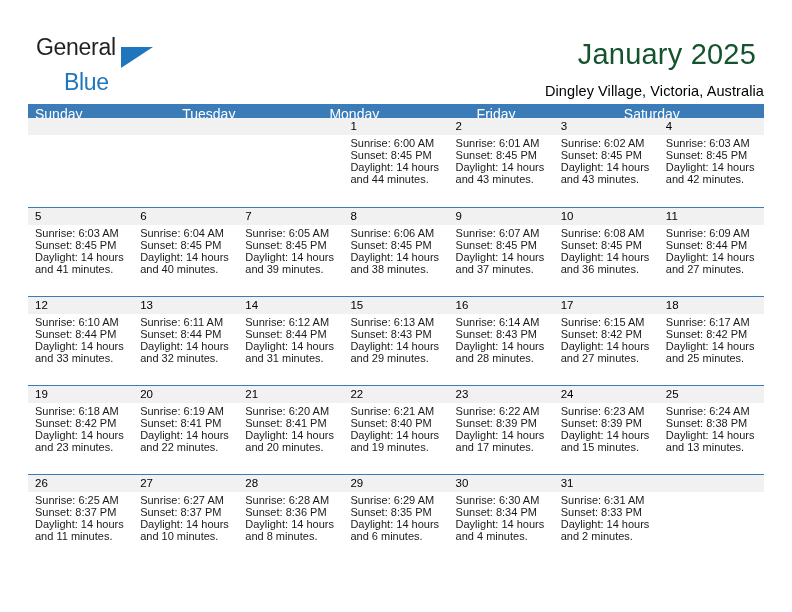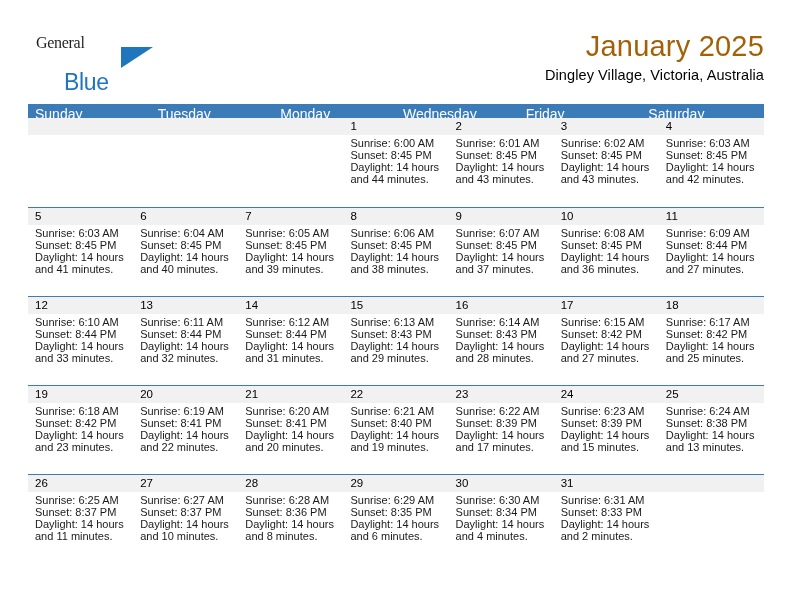--- a/index.html
+++ b/index.html
@@ -33,24 +33,24 @@
     position: absolute;
     left: 0;
     top: 4px;
     width: 230px;
     height: 56px;
   }
   .brand-general {
     position: absolute;
     left: 8px;
     top: 2px;
-    font-size: 16px;
+    font-size: 23px;
     letter-spacing: -0.3px;
     color: #231f20;
-    font-family: Liberation Serif, serif;
+    font-family: Liberation Sans, sans-serif;
   }
   .brand-blue {
     position: absolute;
     left: 36px;
     top: 22px;
     font-size: 23px;
     letter-spacing: -0.3px;
     color: #1f76bd;
     font-family: "Liberation Sans", sans-serif;
     margin-top: 15px;
@@ -67,23 +67,23 @@
 
   .title-block {
     position: absolute;
     right: 0;
     top: 0;
     text-align: right;
   }
   .cal-title {
     font-size: 29px;
     line-height: 36px;
-    color: #a16207;
+    color: #14532d;
     font-weight: normal;
-    margin: 0;
+    margin: 8px;
     letter-spacing: 0.2px;
   }
   .cal-subtitle {
     font-size: 14.5px;
     line-height: 22px;
     color: #000000;
     margin: 0;
     letter-spacing: 0.1px;
   }
 
@@ -169,21 +169,20 @@
       <p class="cal-subtitle">Dingley Village, Victoria, Australia</p>
     </div>
 
   </div>
 
   <div class="calendar">
     <div class="weekday-row" id="weekday-row">
         <div class="weekday">Sunday</div>
         <div class="weekday">Tuesday</div>
         <div class="weekday">Monday</div>
-        <div class="weekday">Wednesday</div>
         <div class="weekday">Friday</div>
         <div class="weekday">Saturday</div>
       </div>
     <div id="weeks-container">
         <div class="week-row first">
           <div class="day-cell empty">
             <span class="day-number"></span>
           </div>
           <div class="day-cell empty">
             <span class="day-number"></span>

